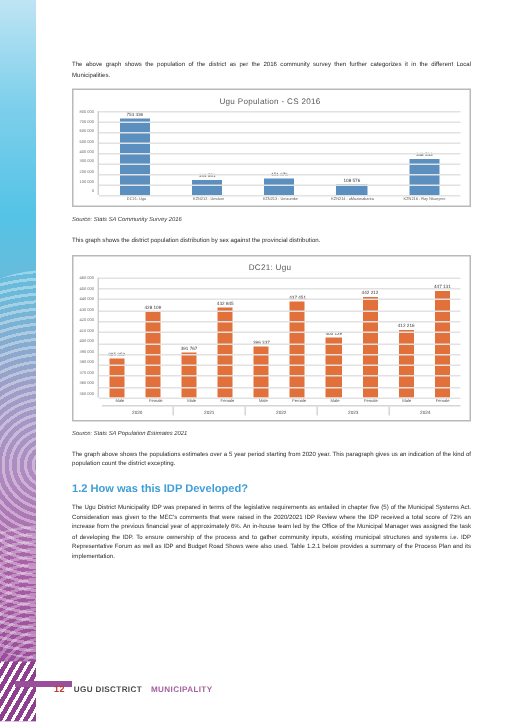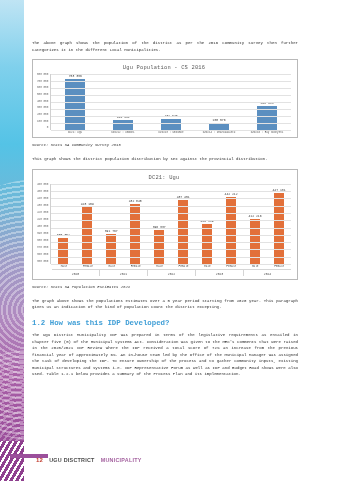--- a/index.html
+++ b/index.html
@@ -70,23 +70,22 @@
     position: absolute; left: 36px; bottom: 18px;
     display: flex; align-items: baseline; gap: 6px;
     font-size: 5.4px; letter-spacing: .25px;
   }
   .footer-page { color: #c0392b; font-weight: bold; font-size: 6px; }
   .footer-t1 { color: #4a4a4a; font-weight: bold; }
   .footer-t2 { color: #a4619f; font-weight: bold; }
 
   
   .content {
-    position: absolute; left: 32px; top: 40px;
+    position: absolute; left: 48px; top: 40px;
     width: 266px;
-    font-family: Liberation Mono, monospace;
   }
   p.body {
     font-size: 4.05px;
     line-height: 1.62;
     color: #2b2b2b;
     text-align: justify;
     margin-bottom: 6px;
   }
   p.caption {
     font-size: 3.9px;

